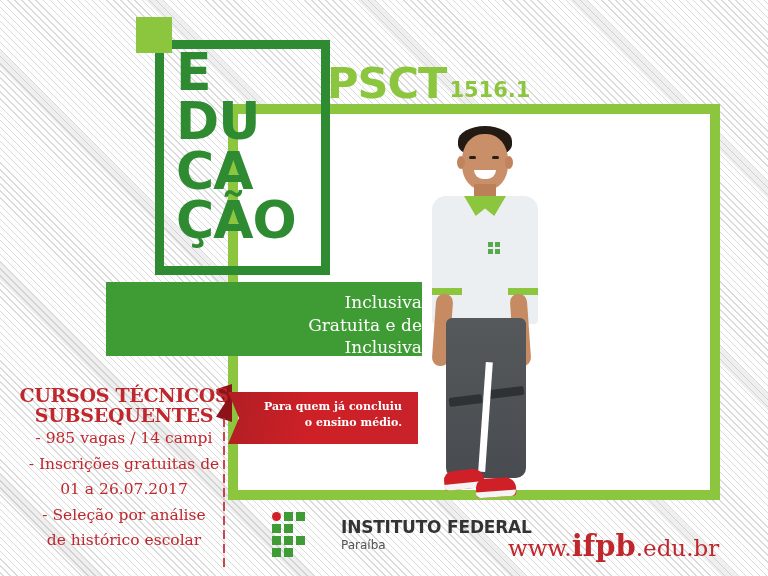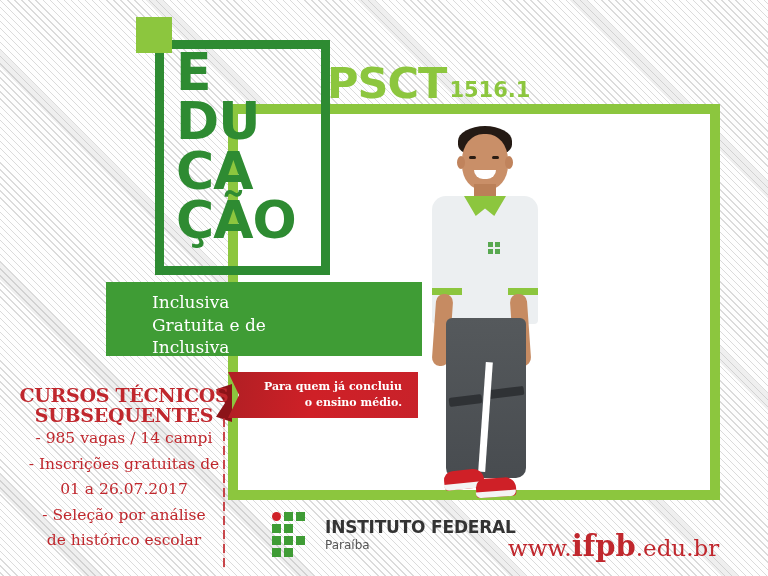--- a/index.html
+++ b/index.html
@@ -106,20 +106,21 @@
     width:316px; height:74px;
     background:#3f9c35;
     z-index:8;
     padding:9px 0 0 46px;
   }
   .tagline div {
     font-family:"DejaVu Serif", serif;
     font-size:17px;
     line-height:1.33;
     color:#ffffff;
+    text-align:right;
   }
 
   
   .photo {
     position:absolute;
     left:392px; top:112px;
     width:180px; height:390px;
     z-index:5;
   }
   .ph-head {
@@ -227,22 +228,22 @@
     width:40px; height:6px;
     background:#f4f4f4;
     border-radius:0 0 5px 5px;
   }
   .ph-sole-l { left:52px; top:371px; transform:rotate(-6deg); }
   .ph-sole-r { left:84px; top:379px; transform:rotate(-4deg); }
 
   
   .ribbon {
     position:absolute;
-    left:228px; top:372px;
-    width:190px; height:46px;
+    left:228px; top:392px;
+    width:190px; height:52px;
     background:linear-gradient(100deg,#b01f24 0%, #cf2027 45%, #c8222a 100%);
     z-index:9;
     clip-path:polygon(0 0, 100% 0, 100% 100%, 0 100%, 11px 50%);
   }
   .ribbon-txt {
     font-family:"DejaVu Serif", serif;
     font-weight:bold;
     font-size:11px;
     line-height:1.45;
     color:#ffffff;
@@ -294,20 +295,21 @@
   }
   .copy .ln:first-of-type { margin-top:6px; }
 
   
   .logo {
     position:absolute;
     left:272px; top:512px;
     z-index:10;
     display:flex;
     align-items:center;
+    gap:16px;
   }
   .logo-grid {
     position:relative;
     width:44px; height:46px;
     flex:none;
   }
   .logo-grid i {
     position:absolute;
     width:9px; height:9px;
     background:#3f9c35;

